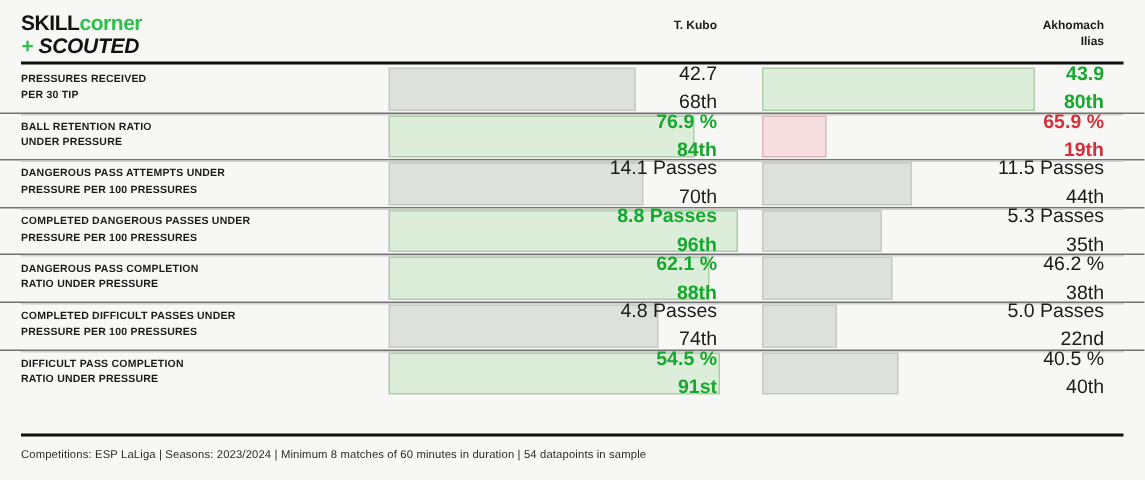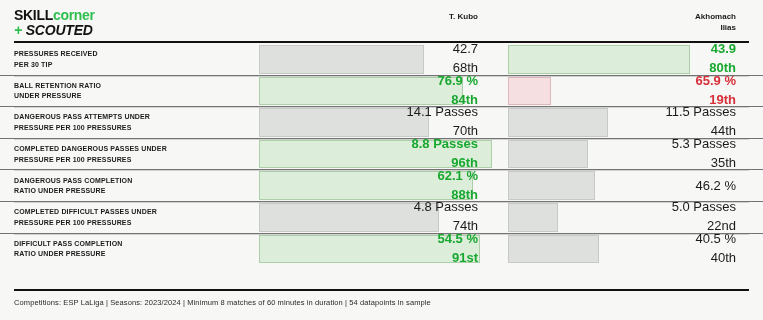--- a/index.html
+++ b/index.html
@@ -163,20 +163,21 @@
           <div>RATIO UNDER PRESSURE</div>
         </div>
         <div class="bar good" style="left: 259px; width: 214px;"></div>
         <div class="bar neutral" style="left: 508px; width: 87px;"></div>
         <div class="val good" id="val-left">
           <span class="v">62.1 %</span>
           <span class="p">88th</span>
         </div>
         <div class="val neutral" id="val-right">
           <span class="v">46.2 %</span>
+          <span class="p">38th</span>
         </div>
       </div>
       <div class="row">
         <div class="row-sep"></div>
         <div class="label">
           <div>COMPLETED DIFFICULT PASSES UNDER</div>
           <div>PRESSURE PER 100 PRESSURES</div>
         </div>
         <div class="bar neutral" style="left: 259px; width: 180px;"></div>
         <div class="bar neutral" style="left: 508px; width: 50px;"></div>

